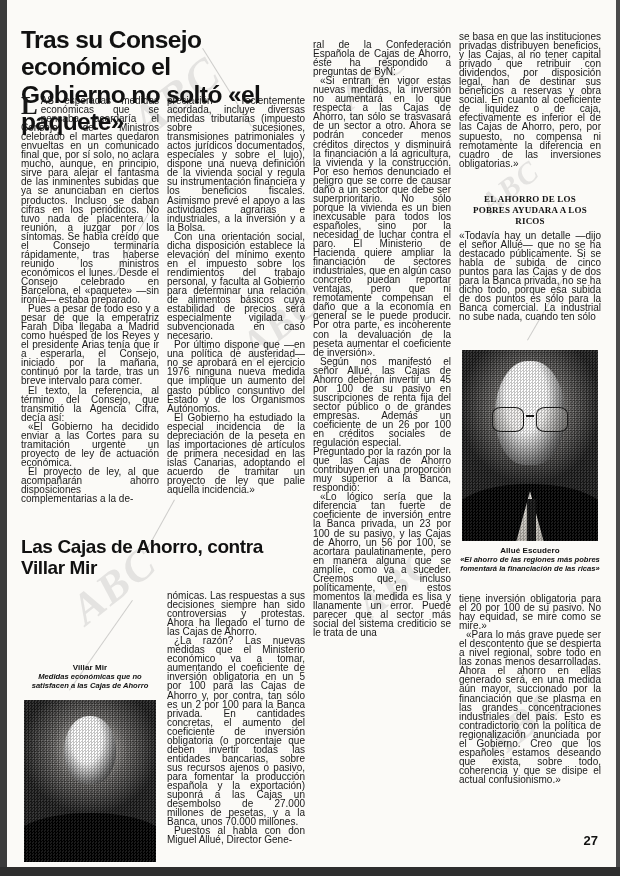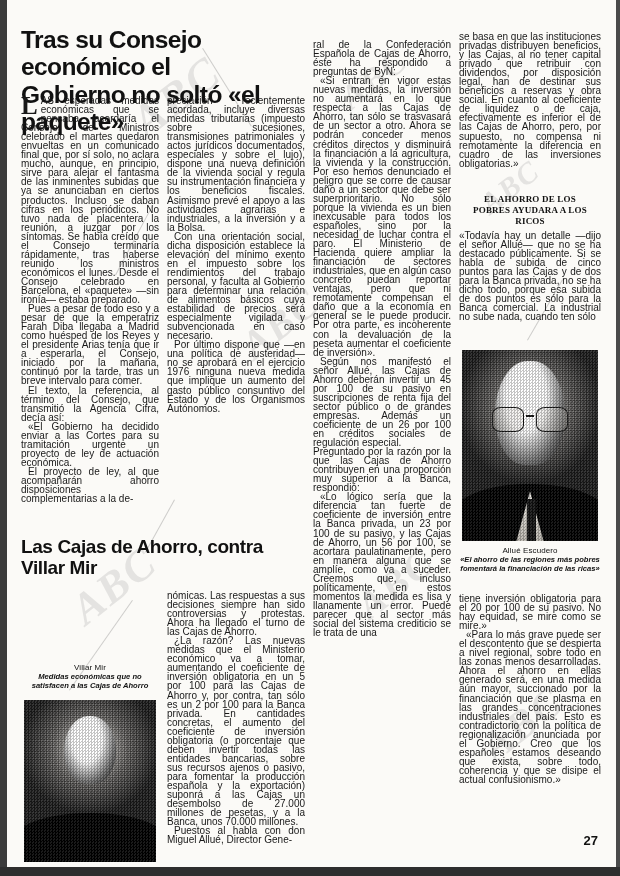--- a/index.html
+++ b/index.html
@@ -150,21 +150,21 @@
     background:rgba(210,206,198,.25);
   }
   .photo .glasses span.l{left:0;}
   .photo .glasses span.r{right:0;}
   .photo .bridge{
     position:absolute;left:47%;top:34%;width:6%;height:1.6px;background:#151515;
   }
 
   .photocap-name{
     font-family:"Liberation Sans", sans-serif;
-    font-weight:400;font-size:8px;text-align:center;color:#111;
+    font-weight:700;font-size:8px;text-align:center;color:#111;
     letter-spacing:.1px;
   }
   .photocap-text{
     font-family:"Liberation Sans", sans-serif;
     font-style:italic;font-weight:700;
     font-size:7.6px;line-height:9px;text-align:center;color:#111;
   }
 
   .pageno{
     position:absolute;right:18px;bottom:19px;
@@ -205,20 +205,21 @@
       <p>Pues a pesar de todo eso y a pesar de que la emperatriz Farah Diba llegaba a Madrid como huésped de los Reyes y el presidente Arias tenía que ir a esperarla, el Consejo, iniciado por la mañana, continuó por la tarde, tras un breve intervalo para comer.</p>
       <p>El texto, la referencia, al término del Consejo, que transmitió la Agencia Cifra, decía así:</p>
       <p>«El Gobierno ha decidido enviar a las Cortes para su tramitación urgente un proyecto de ley de actuación económica.</p>
       <p>El proyecto de ley, al que acompañarán ahorro disposiciones complementarias a la de-</p>
     </div>
 
     <div class="col" style="left:160px;top:96px;">
       <p class="cont">preciación recientemente acordada, incluye diversas medidas tributarias (impuesto sobre sucesiones, transmisiones patrimoniales y actos jurídicos documentados, especiales y sobre el lujo), dispone una nueva definición de la vivienda social y regula su instrumentación financiera y los beneficios fiscales. Asimismo prevé el apoyo a las actividades agrarias e industriales, a la inversión y a la Bolsa.</p>
       <p>Con una orientación social, dicha disposición establece la elevación del mínimo exento en el impuesto sobre los rendimientos del trabajo personal, y faculta al Gobierno para determinar una relación de alimentos básicos cuya estabilidad de precios será especialmente vigilada y subvencionada en caso necesario.</p>
       <p>Por último dispone que —en una política de austeridad— no se aprobará en el ejercicio 1976 ninguna nueva medida que implique un aumento del gasto público consuntivo del Estado y de los Organismos Autónomos.</p>
+      <p>El Gobierno ha estudiado la especial incidencia de la depreciación de la peseta en las importaciones de artículos de primera necesidad en las islas Canarias, adoptando el acuerdo de tramitar un proyecto de ley que palie aquella incidencia.»</p>
     </div>
 
     <div class="subhead" style="position:absolute;left:14px;top:536px;width:284px;">
       <div>Las Cajas de Ahorro, contra</div>
       <div>Villar Mir</div>
     </div>
 
 
     <div style="position:absolute;left:14px;top:663px;width:138px;">
       <div class="photocap-name">Villar Mir</div>

